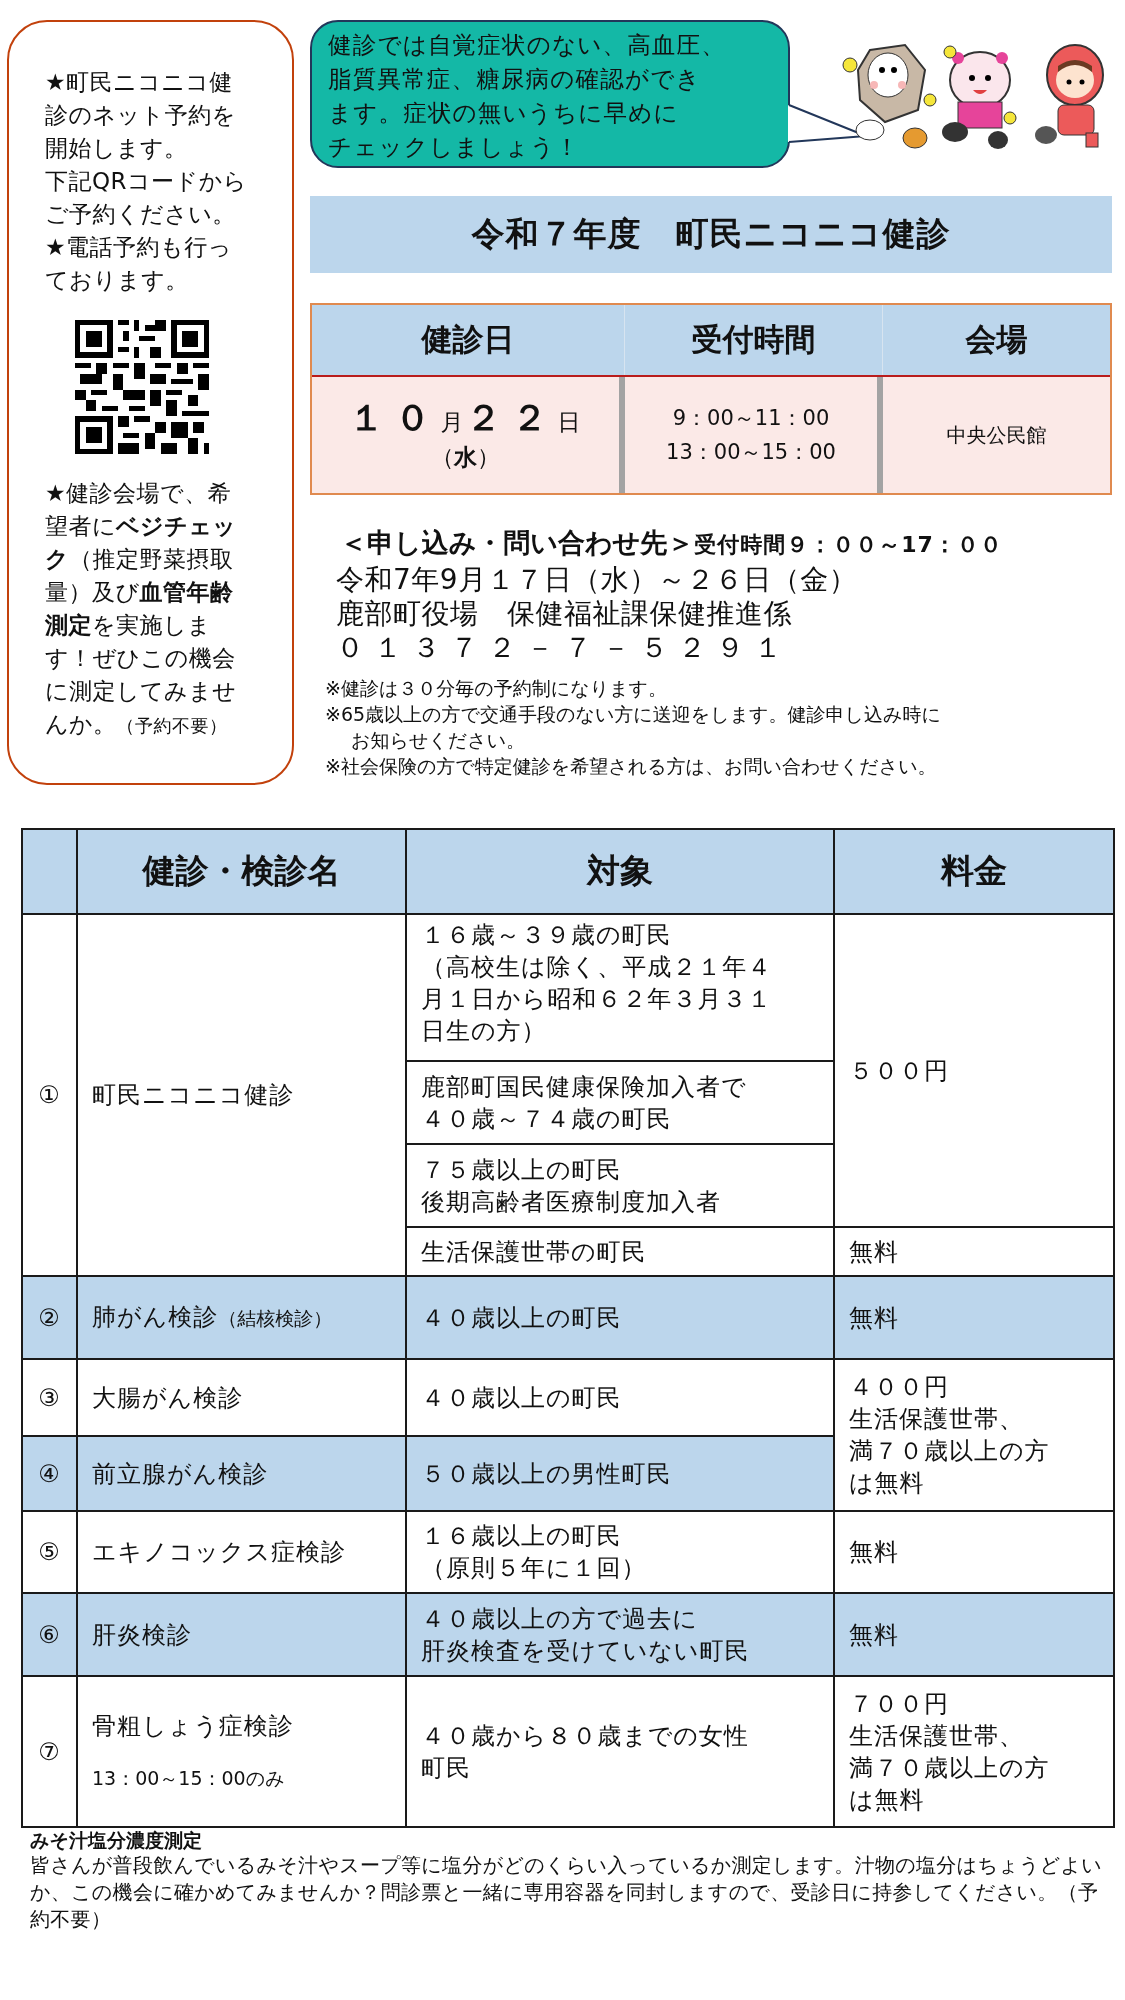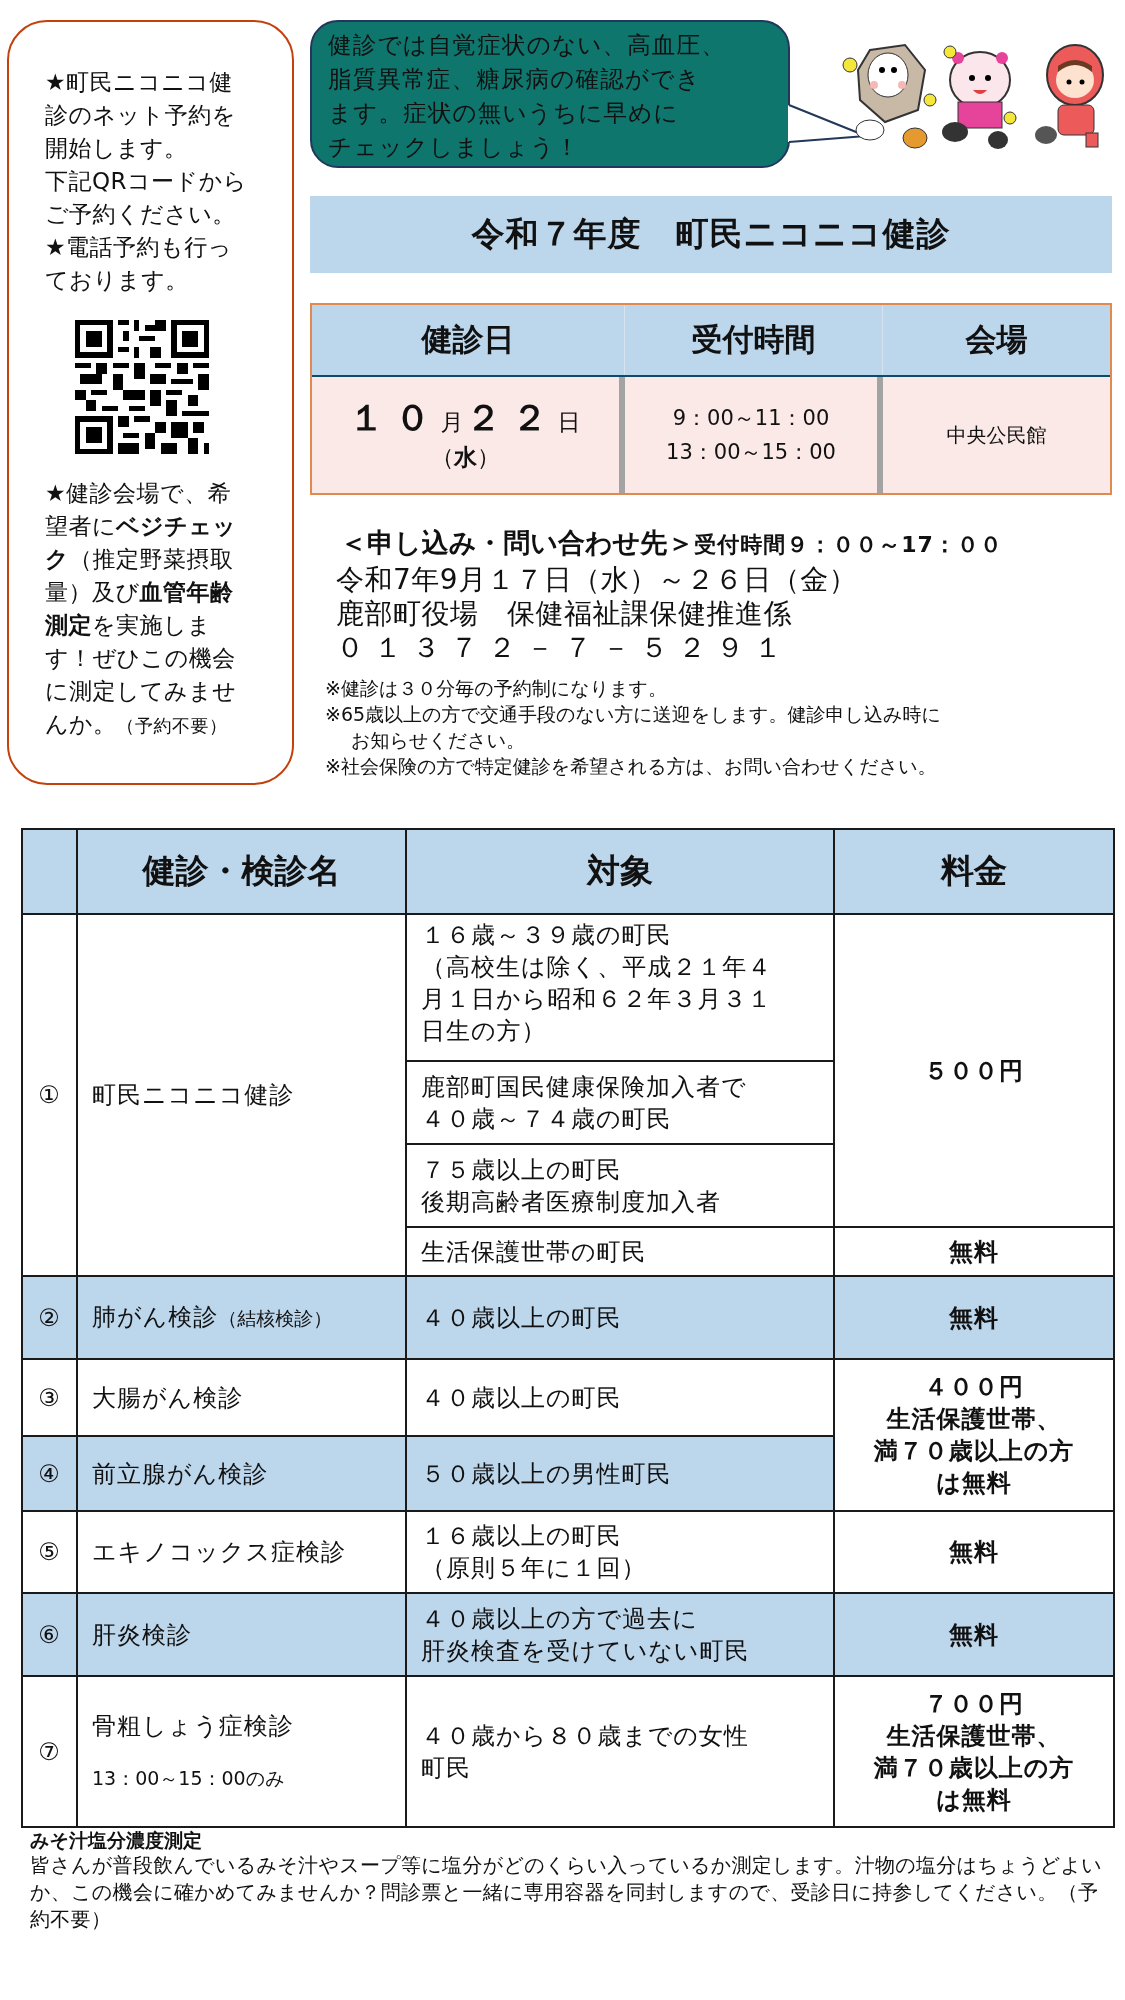--- a/index.html
+++ b/index.html
@@ -14,39 +14,39 @@
   .side-text { position: absolute; left: 36px; width: 228px; font-size: 23px; line-height: 33px; letter-spacing: 0.5px; }
   .side-text b { font-weight: bold; }
   .side-top { top: 44px; }
   .side-bottom { top: 455px; }
   .side-bottom .small { font-size: 18px; }
   .qr { position: absolute; left: 66px; top: 298px; width: 134px; height: 134px; }
 
   
   .bubble {
     position: absolute; left: 310px; top: 20px; width: 480px; height: 148px;
-    border: 2px solid #22375a; border-radius: 28px; background: #0f766e;
+    border: 2px solid #22375a; border-radius: 28px; background: #14b8a6;
     padding: 6px 0 0 16px; font-size: 23.5px; line-height: 34px; letter-spacing: 1.2px;
   }
   .bubble-tail { position: absolute; left: 788px; top: 100px; width: 80px; height: 50px; }
 
   .mascots { position: absolute; left: 830px; top: 30px; width: 290px; height: 120px; }
 
   
   .banner {
     position: absolute; left: 310px; top: 196px; width: 802px; height: 77px;
     background: #bcd6ec; display: flex; align-items: center; justify-content: center;
     font-size: 33px; font-weight: bold; letter-spacing: 1px;
   }
 
   
   .sched { position: absolute; left: 310px; top: 303px; width: 802px; height: 192px;
     border: 2px solid #e08a4f; }
   .sched-row { display: flex; }
-  .sched-head { height: 72px; background: #bcd6ec; border-bottom: 2px solid #0c4a6e; }
+  .sched-head { height: 72px; background: #bcd6ec; border-bottom: 2px solid #b91c1c; }
   .sched-body { height: 116px; background: #fbe9e7; }
   .sched .c1 { width: 313px; } .sched .c2 { width: 258px; } .sched .c3 { flex: 1; }
   .sched-head > div { display: flex; align-items: center; justify-content: center; font-size: 31px; font-weight: bold; border-right: 1px solid #d7e4f0; }
   .sched-head > div:last-child { border-right: none; }
   .sched-body > div { display: flex; flex-direction: column; align-items: center; justify-content: center; border-right: 6px solid #a3a3a3; }
   .sched-body > div:last-child { border-right: none; }
   .date-line { font-size: 36px; font-weight: bold; letter-spacing: 10px; line-height: 40px; }
   .date-line .unit { font-size: 23px; font-weight: normal; letter-spacing: 2px; }
   .weekday { font-size: 23px; line-height: 30px; }
   .weekday b { font-weight: bold; }
@@ -61,21 +61,21 @@
   .contact-phone { letter-spacing: 10px; }
   .notes { position: absolute; left: 325px; top: 675px; width: 790px; font-size: 19px; line-height: 26px; }
   .notes .indent { padding-left: 26px; }
 
   
   .exam { position: absolute; left: 21px; top: 828px; width: 1092px; border-collapse: collapse; table-layout: fixed; padding-left: 16px; }
   .exam td, .exam th { border: 2.5px solid #1a1a1a; vertical-align: middle; }
   .exam th { background: #bcd6ec; height: 85px; font-size: 33px; font-weight: bold; text-align: center; }
   .exam td { font-size: 24px; line-height: 32px; padding: 0 14px; letter-spacing: 1px; }
   .exam td.num { text-align: center; padding: 0; font-size: 24px; }
-  .exam td.fee { text-align: center; font-weight: bold; }
+  .exam td.fee { text-align: left; }
   .exam tr.blue td { background: #bcd6ec; }
   .exam td.tg { padding-top: 4px; padding-bottom: 4px; vertical-align: top; }
   .exam .sub-note { font-size: 19px; letter-spacing: 0; }
 
   .miso { position: absolute; left: 30px; top: 1828px; width: 1080px; }
   .miso-title { font-size: 19px; font-weight: bold; line-height: 24px; }
   .miso-body { font-size: 20px; line-height: 27px; letter-spacing: 0.3px; }
 </style>
 </head>
 <body>

